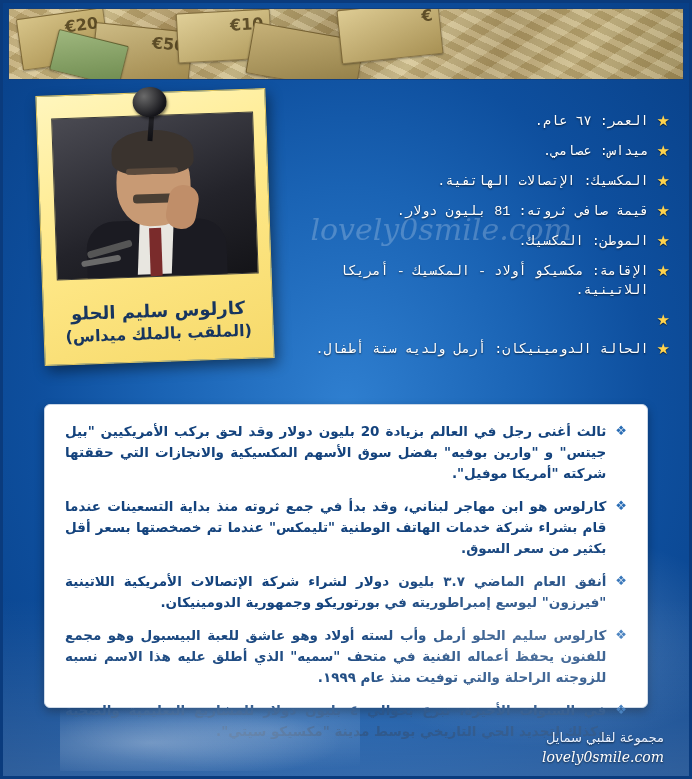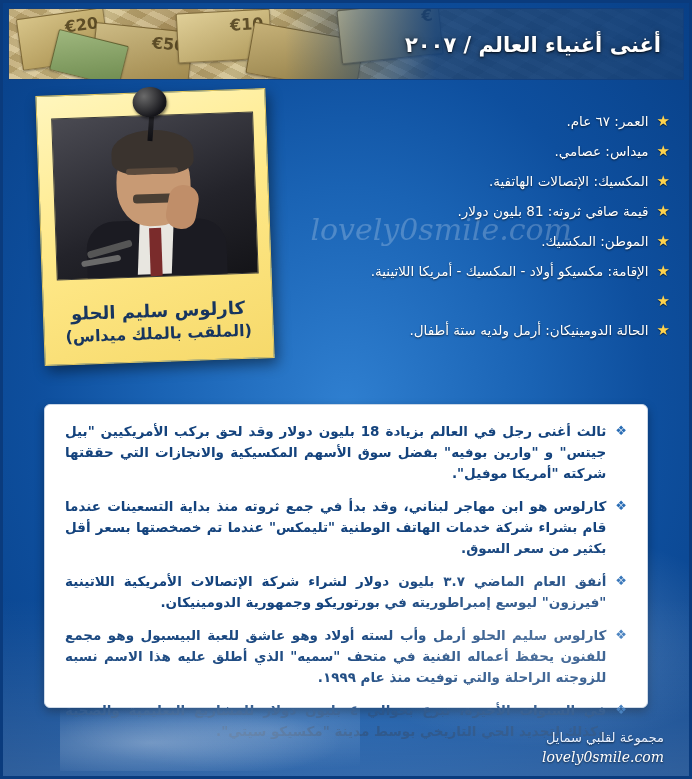--- a/index.html
+++ b/index.html
@@ -121,20 +121,21 @@
   }
   .fact{
     display:flex;align-items:flex-start;gap:8px;margin-bottom:11px;
   }
   .star{
     color:#ffd34d;font-size:15px;line-height:18px;text-shadow:0 1px 1px rgba(0,0,0,.6);flex:0 0 auto;
   }
   .fact-text{
     color:#ffffff;font-size:13.5px;line-height:19px;
     text-shadow:0 1px 2px rgba(0,0,0,.65);
+    font-family:Liberation Mono, monospace;
   }
 
   
   .wm{
     position:absolute;color:rgba(255,255,255,.22);font-style:italic;
     font-family:"DejaVu Serif", serif;pointer-events:none;white-space:nowrap;
   }
   .wm1{right:120px;top:212px;font-size:30px;}
   .wm2{right:150px;top:520px;font-size:30px;}
 
@@ -185,21 +186,20 @@
           <span class="euro">€10</span>
         </div>
       <div class="note n-green"></div>
       <div class="note n4">
           <span class="euro">€</span>
         </div>
       <div class="note n5">
           <span class="euro">€</span>
         </div>
     </div>
-    <div class="header-title">أغنى أغنياء العالم / ٢٠٠٧</div>
   </div>
 
   <div class="wm wm1">lovely0smile.com</div>
   <div class="wm wm2">lovely0smile.com</div>
 
   <div class="photo-card">
     <div class="photo">
       <div class="ph-bg"></div>
       <div class="ph-body"></div>
       <div class="ph-shirt"></div>
@@ -252,21 +252,21 @@
     </div>
     <div class="fact">
       <span class="star">★</span>
       <span class="fact-text">الحالة الدومينيكان: أرمل ولديه ستة أطفال.</span>
     </div>
   </div>
 
   <div class="panel">
     <div class="bullet-row">
       <span class="diamond">❖</span>
-      <span class="bullet-text">ثالث أغنى رجل في العالم بزيادة 18 بليون دولار وقد لحق بركب الأمريكيين "بيل جيتس" و "وارين بوفيه" بفضل سوق الأسهم المكسيكية والانجازات التي حققتها شركته "أمريكا موفيل".</span>
+      <span class="bullet-text">ثالث أغنى رجل في العالم بزيادة 20 بليون دولار وقد لحق بركب الأمريكيين "بيل جيتس" و "وارين بوفيه" بفضل سوق الأسهم المكسيكية والانجازات التي حققتها شركته "أمريكا موفيل".</span>
     </div>
     <div class="bullet-row">
       <span class="diamond">❖</span>
       <span class="bullet-text">كارلوس هو ابن مهاجر لبناني، وقد بدأ في جمع ثروته منذ بداية التسعينات عندما قام بشراء شركة خدمات الهاتف الوطنية "تليمكس" عندما تم خصخصتها بسعر أقل بكثير من سعر السوق.</span>
     </div>
     <div class="bullet-row">
       <span class="diamond">❖</span>
       <span class="bullet-text">أنفق العام الماضي ٣.٧ بليون دولار لشراء شركة الإتصالات الأمريكية اللاتينية "فيرزون" ليوسع إمبراطوريته في بورتوريكو وجمهورية الدومينيكان.</span>
     </div>
     <div class="bullet-row">

